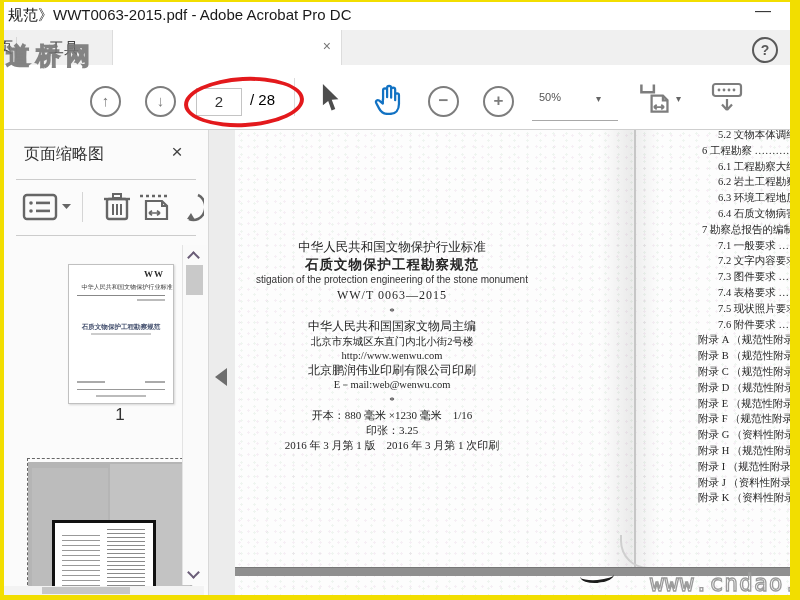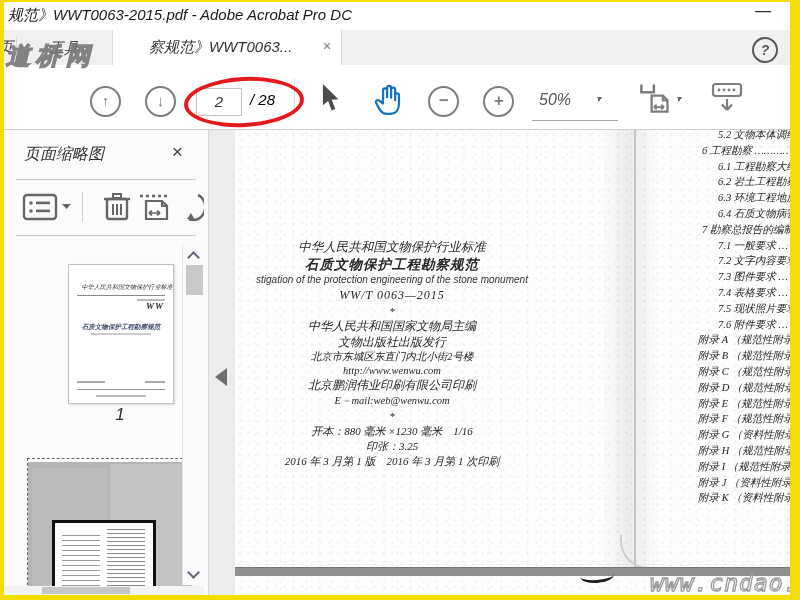--- a/index.html
+++ b/index.html
@@ -1,18 +1,18 @@
 <!DOCTYPE html>
 <html><head>
 <meta charset="utf-8">
 <style>
   html,body{margin:0;padding:0;}
   body{width:800px;height:600px;overflow:hidden;background:#fff;
        font-family:"Liberation Sans",sans-serif;position:relative;}
-  #app{position:absolute;inset:0;font-style:italic;}
+  #app{position:absolute;inset:0;}
 
   
   .frame{position:absolute;inset:0;border-style:solid;border-color:#f2de00;
          border-width:2px 10px 5px 4px;pointer-events:none;z-index:100;}
 
   
   .titlebar{position:absolute;left:4px;top:2px;width:786px;height:28px;background:#fff;}
   .title-text{position:absolute;left:4px;top:4px;font-size:15px;color:#1a1a1a;white-space:nowrap;}
   .min-btn{position:absolute;left:746px;top:0px;width:26px;height:24px;text-align:center;
            font-size:16px;color:#333;cursor:default;}
@@ -39,36 +39,36 @@
            border-bottom:1px solid #cfcfcf;}
   .circle-btn{position:absolute;top:21px;width:27px;height:27px;border:2px solid #7d7d7d;border-radius:50%;
               text-align:center;line-height:26px;font-size:15px;font-weight:bold;color:#7d7d7d;}
   .page-box{position:absolute;left:192px;top:23px;width:44px;height:26px;border:1px solid #c4c4c4;
             background:#fff;text-align:center;line-height:26px;font-size:15px;color:#333;}
   .page-total{position:absolute;left:246px;top:26px;font-size:15px;color:#000000;}
   .red-ellipse{position:absolute;left:180px;top:12px;width:112px;height:42px;border:4px solid #e3191c;
                border-radius:50%;transform:rotate(-3deg);z-index:60;pointer-events:none;}
   .tb-sep{position:absolute;left:290px;top:13px;width:1px;height:38px;background:#dcdcdc;}
   .svg-btn{position:absolute;}
-  .zoom-value{position:absolute;left:535px;top:26px;font-size:16px;color:#555;}
+  .zoom-value{position:absolute;left:535px;top:26px;font-size:11px;color:#555;}
   .zoom-underline{position:absolute;left:528px;top:55px;width:86px;height:1px;background:#a8a8a8;}
   .caret{position:absolute;font-size:10px;color:#666;}
 
   
   .sidebar{position:absolute;left:4px;top:130px;width:204px;height:465px;background:#fbfbfb;overflow:hidden;padding-left:7px;}
   .sb-title{position:absolute;left:20px;top:14px;font-size:16px;color:#333;}
   .sb-close{position:absolute;left:162px;top:11px;font-size:19px;color:#444;width:22px;text-align:center;}
   .sb-rule{position:absolute;left:12px;width:180px;height:1px;background:#cccccc;}
   .sb-iconrow{position:absolute;left:0;top:60px;width:204px;height:40px;}
   .sb-vsep{position:absolute;left:78px;top:2px;width:1px;height:30px;background:#d5d5d5;}
 
   .thumb1{position:absolute;left:64px;top:134px;width:104px;height:138px;background:#fff;
           border:1px solid #c0c0c0;box-shadow:1px 1px 2px rgba(0,0,0,0.15);}
   .t1-logo{position:absolute;right:9px;top:4px;font-family:"Liberation Serif",serif;font-size:9px;
-           font-weight:bold;letter-spacing:1px;color:#2a2a2a;margin-top:32px;}
+           font-weight:bold;letter-spacing:1px;color:#2a2a2a;}
   .t1-std{position:absolute;left:0;top:17px;width:104px;text-align:center;font-size:8px;color:#333;
           white-space:nowrap;transform:scale(0.76);}
   .t1-rule{position:absolute;left:8px;right:8px;top:30px;border-top:1px solid #888;}
   .t1-sub{position:absolute;right:8px;top:34px;width:28px;height:2px;background:#bbb;}
   .t1-title{position:absolute;left:0;top:56px;width:104px;text-align:center;font-size:8px;color:#44506e;
             font-weight:bold;white-space:nowrap;transform:scale(0.82);}
   .t1-sub2{position:absolute;left:22px;top:68px;width:60px;height:2px;background:#ccc;}
   .t1-b1{position:absolute;left:8px;bottom:20px;width:28px;height:2px;background:#aaa;}
   .t1-b2{position:absolute;right:8px;bottom:20px;width:20px;height:2px;background:#aaa;}
   .t1-rule2{position:absolute;left:8px;right:8px;bottom:13px;border-top:1px solid #999;}
@@ -154,21 +154,20 @@
   </div>
   <div class="wm-top">道桥网</div>
 
   <div class="tabbar">
     <div class="tab-sliver">
       <span>主页</span>
     </div>
     <div class="tab-div" style="left:12px"></div>
     <div class="tab-tools">工具</div>
     <div class="tab-doc">
-      <span class="tab-doc-label">察规范》WWT0063...</span>
       <span class="tab-doc-close">×</span>
     </div>
     <div class="help-btn">?</div>
   </div>
 
   <div class="toolbar">
     <div class="circle-btn" style="left:86px">
       <span>↑</span>
     </div>
     <div class="circle-btn" style="left:141px">
@@ -312,21 +311,20 @@
     <div class="gutter-line"></div>
 
     <div class="leftpage">
 
     <div class="pl pl-std">中华人民共和国文物保护行业标准</div>
         <div class="pl pl-title">石质文物保护工程勘察规范</div>
         <div class="pl pl-en">stigation of the protection engineering of the stone monument</div>
         <div class="pl pl-code">WW/T 0063—2015</div>
         <div class="pl pl-star">*</div>
         <div class="pl pl-pub">中华人民共和国国家文物局主编</div>
-        <div class="pl pl-pub">文物出版社出版发行</div>
         <div class="pl pl-small">北京市东城区东直门内北小街2号楼</div>
         <div class="pl pl-small">http://www.wenwu.com</div>
         <div class="pl pl-pub">北京鹏润伟业印刷有限公司印刷</div>
         <div class="pl pl-small">E－mail:web@wenwu.com</div>
         <div class="pl pl-star">*</div>
         <div class="pl pl-info">开本：880 毫米 ×1230 毫米　1/16</div>
         <div class="pl pl-info">印张：3.25</div>
         <div class="pl pl-info">2016 年 3 月第 1 版　2016 年 3 月第 1 次印刷</div>
       </div>
 

